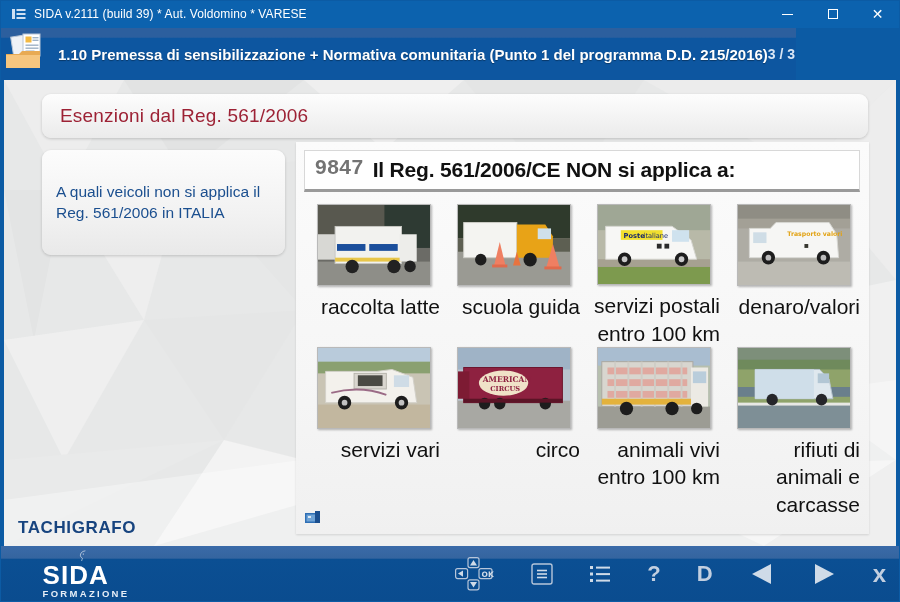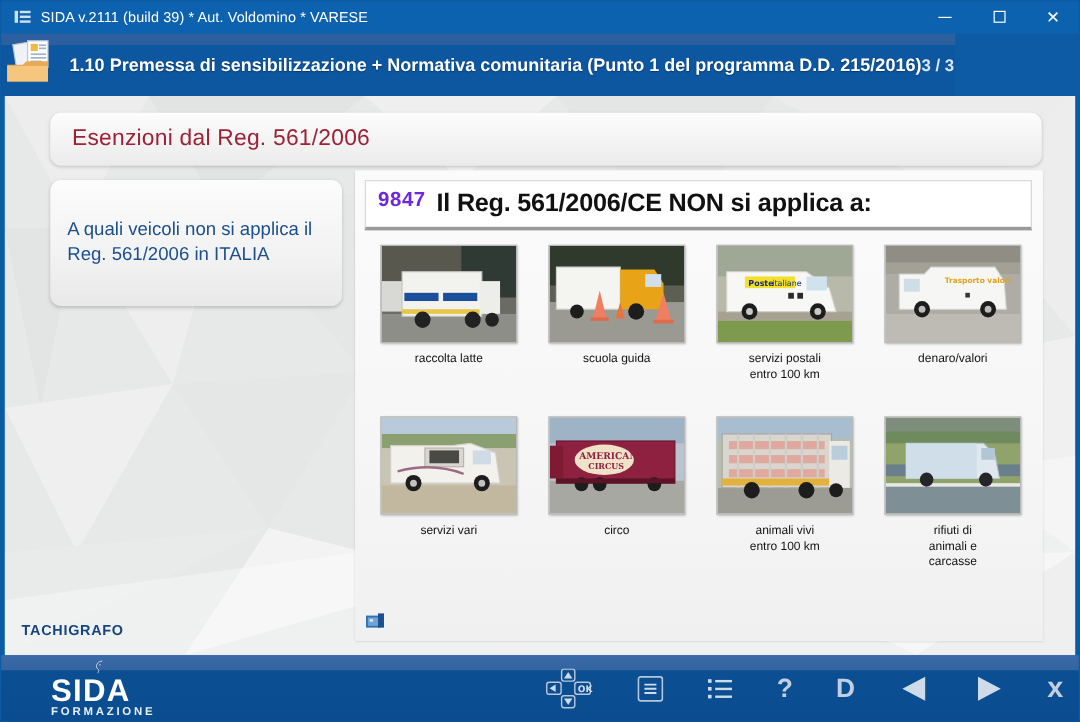--- a/index.html
+++ b/index.html
@@ -84,40 +84,40 @@
     background:linear-gradient(to bottom,#fbfbfb 0%,#f6f6f6 60%,#f0f0f0 100%);
     box-shadow:0 1px 2px rgba(0,0,0,.12);
   }
   .card-head{
     position:absolute; left:8px; top:8px; width:556px; height:42px;
     background:#ffffff; border:1px solid #d8d8d8;
     border-bottom:3px solid #9a9a9a;
     display:flex; align-items:center;
   }
   .card-head .num{
-    color:#6d28d9; font-size:17px; font-weight:bold; margin-left:10px;
+    color:#737373; font-size:21px; font-weight:bold; margin-left:10px;
     margin-top:-7px; letter-spacing:.5px;
   }
   .card-head .ht{
     color:#111; font-size:21px; font-weight:bold; margin-left:9px;
     letter-spacing:-.2px;
   }
   .grid{
     position:absolute; left:8px; top:62px; width:560px; height:318px;
     display:grid; grid-template-columns:repeat(4,1fr); grid-template-rows:143px 1fr;
   }
   .cell{ display:flex; flex-direction:column; align-items:center; }
   .thumb{
     width:114px; height:82px; border:1px solid #b9b9b9;
     box-shadow:1px 1px 2px rgba(0,0,0,.28);
     overflow:hidden; position:relative; background:#cfcfcf;
   }
   .thumb svg{ position:absolute; inset:0; width:100%; height:100%; display:block; }
   .caption{
-    margin-top:7px; text-align:center; color:#111; font-size:10px;
+    margin-top:7px; text-align:right; color:#111; font-size:21px;
     line-height:1.3; width:132px;
   }
   .card-miniicon{ position:absolute; left:9px; bottom:9px; width:16px; height:14px; }
 
   
   .footer{
     position:absolute; left:0; top:546px; width:900px; height:56px;
     background:linear-gradient(to bottom,#3a6aa8 0%,#35659f 22%,#0b4f93 23%,#0a4c8f 100%);
   }
   .brand{
@@ -128,21 +128,21 @@
   .brand-sida{
     color:#ffffff; font-size:26px; font-weight:bold; letter-spacing:1px;
     display:block;
   }
   .brand-form{
     color:#e6eef7; font-size:9.5px; font-weight:bold; letter-spacing:2.3px;
     display:block; margin-top:1px;
   }
   .tachi{
     position:absolute; left:18px; top:-28px; color:#17447f;
-    font-size:12px; font-weight:bold; letter-spacing:.6px;
+    font-size:17px; font-weight:bold; letter-spacing:.6px;
   }
   .toolbar{
     position:absolute; right:14px; top:0; height:56px;
     display:flex; gap:36px;
   }
   .tool{
     display:flex; align-items:center; justify-content:center;
     color:#c2cfe0; line-height:1;
   }
   .tool.big{ font-size:22px; font-weight:bold; }

